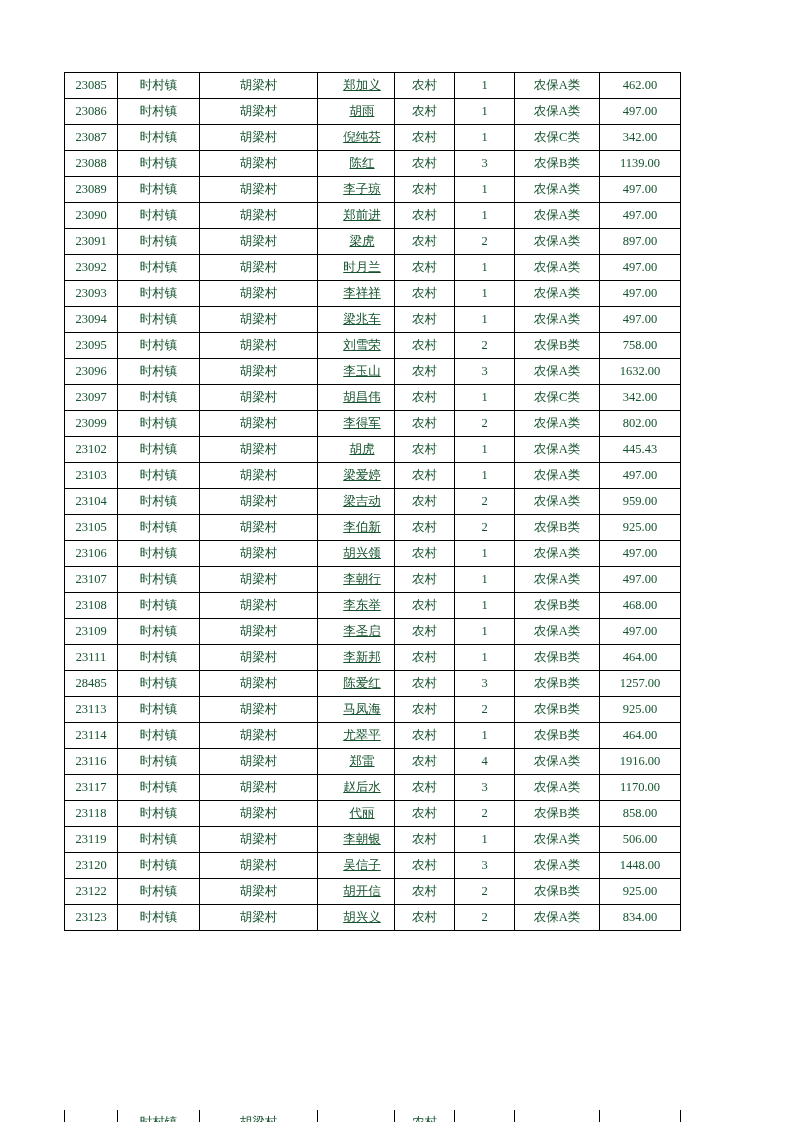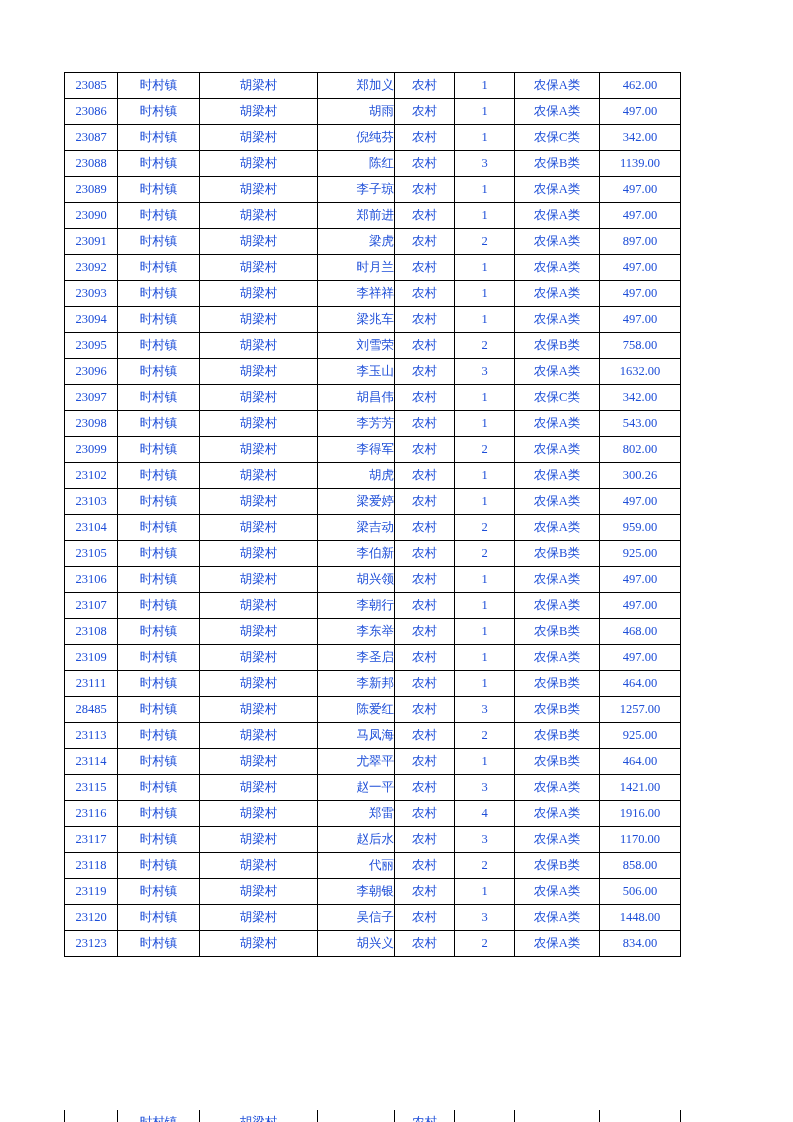--- a/index.html
+++ b/index.html
@@ -4,42 +4,43 @@
 <style>
   * { margin: 0; padding: 0; box-sizing: border-box; }
   html, body { background: #ffffff; }
   .page {
     position: relative;
     width: 793px;
     height: 1122px;
     background: #ffffff;
     overflow: hidden;
     font-family: "Liberation Serif", "DejaVu Serif", serif;
-    color: #1d4ed8;
+    color: #14532d;
   }
   table.grid {
     position: absolute;
     left: 64px;
     top: 72px;
     border-collapse: collapse;
     table-layout: fixed;
   }
   table.grid td {
     border: 1px solid #000000;
     height: 25px;
     font-size: 12.5px;
     line-height: 25px;
     text-align: center;
     overflow: hidden;
     white-space: nowrap;
     padding: 0;
   }
   table.grid td.c3 {
-    text-align: right;
+    text-align: center;
     padding-left: 12px;
+    text-decoration: underline;
   }
   col.c0 { width: 53px; }
   col.c1 { width: 82px; }
   col.c2 { width: 118px; }
   col.c3 { width: 77px; }
   col.c4 { width: 60px; }
   col.c5 { width: 60px; }
   col.c6 { width: 85px; }
   col.c7 { width: 81px; }
   table.partial {
@@ -207,48 +208,38 @@
           <td class="c0">23097</td>
           <td class="c1">时村镇</td>
           <td class="c2">胡梁村</td>
           <td class="c3">胡昌伟</td>
           <td class="c4">农村</td>
           <td class="c5">1</td>
           <td class="c6">农保C类</td>
           <td class="c7">342.00</td>
         </tr>
         <tr>
-          <td class="c0">23098</td>
-          <td class="c1">时村镇</td>
-          <td class="c2">胡梁村</td>
-          <td class="c3">李芳芳</td>
-          <td class="c4">农村</td>
-          <td class="c5">1</td>
-          <td class="c6">农保A类</td>
-          <td class="c7">543.00</td>
-        </tr>
-        <tr>
           <td class="c0">23099</td>
           <td class="c1">时村镇</td>
           <td class="c2">胡梁村</td>
           <td class="c3">李得军</td>
           <td class="c4">农村</td>
           <td class="c5">2</td>
           <td class="c6">农保A类</td>
           <td class="c7">802.00</td>
         </tr>
         <tr>
           <td class="c0">23102</td>
           <td class="c1">时村镇</td>
           <td class="c2">胡梁村</td>
           <td class="c3">胡虎</td>
           <td class="c4">农村</td>
           <td class="c5">1</td>
           <td class="c6">农保A类</td>
-          <td class="c7">300.26</td>
+          <td class="c7">445.43</td>
         </tr>
         <tr>
           <td class="c0">23103</td>
           <td class="c1">时村镇</td>
           <td class="c2">胡梁村</td>
           <td class="c3">梁爱婷</td>
           <td class="c4">农村</td>
           <td class="c5">1</td>
           <td class="c6">农保A类</td>
           <td class="c7">497.00</td>
@@ -347,78 +338,78 @@
           <td class="c0">23114</td>
           <td class="c1">时村镇</td>
           <td class="c2">胡梁村</td>
           <td class="c3">尤翠平</td>
           <td class="c4">农村</td>
           <td class="c5">1</td>
           <td class="c6">农保B类</td>
           <td class="c7">464.00</td>
         </tr>
         <tr>
-          <td class="c0">23115</td>
-          <td class="c1">时村镇</td>
-          <td class="c2">胡梁村</td>
-          <td class="c3">赵一平</td>
+          <td class="c0">23116</td>
+          <td class="c1">时村镇</td>
+          <td class="c2">胡梁村</td>
+          <td class="c3">郑雷</td>
+          <td class="c4">农村</td>
+          <td class="c5">4</td>
+          <td class="c6">农保A类</td>
+          <td class="c7">1916.00</td>
+        </tr>
+        <tr>
+          <td class="c0">23117</td>
+          <td class="c1">时村镇</td>
+          <td class="c2">胡梁村</td>
+          <td class="c3">赵后水</td>
           <td class="c4">农村</td>
           <td class="c5">3</td>
           <td class="c6">农保A类</td>
-          <td class="c7">1421.00</td>
-        </tr>
-        <tr>
-          <td class="c0">23116</td>
-          <td class="c1">时村镇</td>
-          <td class="c2">胡梁村</td>
-          <td class="c3">郑雷</td>
-          <td class="c4">农村</td>
-          <td class="c5">4</td>
-          <td class="c6">农保A类</td>
-          <td class="c7">1916.00</td>
-        </tr>
-        <tr>
-          <td class="c0">23117</td>
-          <td class="c1">时村镇</td>
-          <td class="c2">胡梁村</td>
-          <td class="c3">赵后水</td>
+          <td class="c7">1170.00</td>
+        </tr>
+        <tr>
+          <td class="c0">23118</td>
+          <td class="c1">时村镇</td>
+          <td class="c2">胡梁村</td>
+          <td class="c3">代丽</td>
+          <td class="c4">农村</td>
+          <td class="c5">2</td>
+          <td class="c6">农保B类</td>
+          <td class="c7">858.00</td>
+        </tr>
+        <tr>
+          <td class="c0">23119</td>
+          <td class="c1">时村镇</td>
+          <td class="c2">胡梁村</td>
+          <td class="c3">李朝银</td>
+          <td class="c4">农村</td>
+          <td class="c5">1</td>
+          <td class="c6">农保A类</td>
+          <td class="c7">506.00</td>
+        </tr>
+        <tr>
+          <td class="c0">23120</td>
+          <td class="c1">时村镇</td>
+          <td class="c2">胡梁村</td>
+          <td class="c3">吴信子</td>
           <td class="c4">农村</td>
           <td class="c5">3</td>
           <td class="c6">农保A类</td>
-          <td class="c7">1170.00</td>
-        </tr>
-        <tr>
-          <td class="c0">23118</td>
-          <td class="c1">时村镇</td>
-          <td class="c2">胡梁村</td>
-          <td class="c3">代丽</td>
-          <td class="c4">农村</td>
-          <td class="c5">2</td>
-          <td class="c6">农保B类</td>
-          <td class="c7">858.00</td>
-        </tr>
-        <tr>
-          <td class="c0">23119</td>
-          <td class="c1">时村镇</td>
-          <td class="c2">胡梁村</td>
-          <td class="c3">李朝银</td>
-          <td class="c4">农村</td>
-          <td class="c5">1</td>
-          <td class="c6">农保A类</td>
-          <td class="c7">506.00</td>
-        </tr>
-        <tr>
-          <td class="c0">23120</td>
-          <td class="c1">时村镇</td>
-          <td class="c2">胡梁村</td>
-          <td class="c3">吴信子</td>
-          <td class="c4">农村</td>
-          <td class="c5">3</td>
-          <td class="c6">农保A类</td>
           <td class="c7">1448.00</td>
+        </tr>
+        <tr>
+          <td class="c0">23122</td>
+          <td class="c1">时村镇</td>
+          <td class="c2">胡梁村</td>
+          <td class="c3">胡开信</td>
+          <td class="c4">农村</td>
+          <td class="c5">2</td>
+          <td class="c6">农保B类</td>
+          <td class="c7">925.00</td>
         </tr>
         <tr>
           <td class="c0">23123</td>
           <td class="c1">时村镇</td>
           <td class="c2">胡梁村</td>
           <td class="c3">胡兴义</td>
           <td class="c4">农村</td>
           <td class="c5">2</td>
           <td class="c6">农保A类</td>
           <td class="c7">834.00</td>

